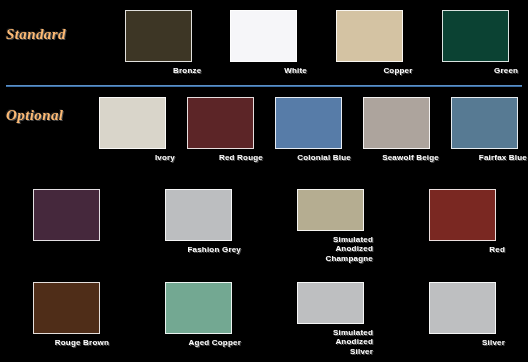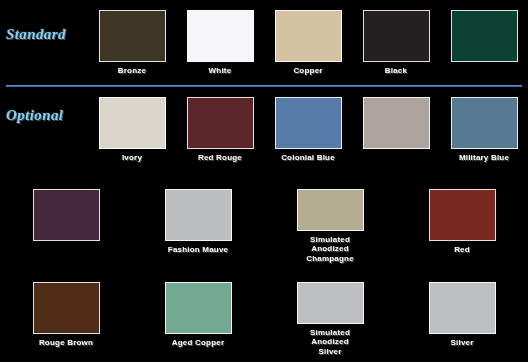--- a/index.html
+++ b/index.html
@@ -26,21 +26,21 @@
   }
 
   
   .section-label {
     position: absolute;
     left: 6px;
     font-family: "Liberation Serif", serif;
     font-style: italic;
     font-weight: bold;
     font-size: 15px;
-    color: #7dd3fc;
+    color: #fdba74;
     letter-spacing: 0.4px;
     text-shadow: 1px 1px 0 #4a4a4a, -1px -1px 0 #1a1a1a;
     white-space: nowrap;
   }
   .section-label.standard { top: 26px; }
   .section-label.optional { top: 107px; }
 
   
   .divider {
     position: absolute;
@@ -82,21 +82,21 @@
     display: block;
   }
 
   .swatch-label {
     margin-top: 4px;
     font-family: "Liberation Sans", sans-serif;
     font-size: 8px;
     font-weight: bold;
     line-height: 9.5px;
     color: #ffffff;
-    text-align: center;
+    text-align: right;
     letter-spacing: 0.2px;
     text-shadow: 1px 1px 0 rgba(90,90,90,0.9);
     width: 86px;
     white-space: pre-line;
   }
 </style>
 </head>
 <body>
 
 <div class="chart">
@@ -115,58 +115,56 @@
     </div>
     <div class="cell">
       <span class="swatch" style="background-color: rgb(246, 246, 249);"></span>
       <span class="swatch-label">White</span>
     </div>
     <div class="cell">
       <span class="swatch" style="background-color: rgb(212, 195, 163);"></span>
       <span class="swatch-label">Copper</span>
     </div>
     <div class="cell">
-      <span class="swatch" style="background-color: rgb(35, 31, 32);"></span>
-      <span class="swatch-label">Black</span>
-    </div>
-    <div class="cell">
       <span class="swatch" style="background-color: rgb(11, 66, 51);"></span>
+      <span class="swatch-label">Green</span>
     </div>
   </div>
 
   <div class="row r2">
     <div class="cell spacer"></div>
     <div class="cell">
       <span class="swatch" style="background-color: rgb(217, 213, 202);"></span>
       <span class="swatch-label">Ivory</span>
     </div>
     <div class="cell">
       <span class="swatch" style="background-color: rgb(92, 37, 39);"></span>
       <span class="swatch-label">Red Rouge</span>
     </div>
     <div class="cell">
       <span class="swatch" style="background-color: rgb(87, 124, 168);"></span>
       <span class="swatch-label">Colonial Blue</span>
     </div>
     <div class="cell">
       <span class="swatch" style="background-color: rgb(173, 164, 157);"></span>
+      <span class="swatch-label">Seawolf Beige</span>
     </div>
     <div class="cell">
       <span class="swatch" style="background-color: rgb(87, 122, 147);"></span>
-      <span class="swatch-label">Military Blue</span>
+      <span class="swatch-label">Fairfax Blue</span>
     </div>
   </div>
 
   <div class="row r3">
     <div class="cell">
       <span class="swatch" style="background-color: rgb(69, 40, 60);"></span>
     </div>
     <div class="cell">
       <span class="swatch" style="background-color: rgb(188, 190, 192);"></span>
-      <span class="swatch-label">Fashion Mauve</span>
+      <span class="swatch-label">Fashion Grey</span>
     </div>
     <div class="cell">
       <span class="swatch" style="background-color: rgb(181, 173, 145);"></span>
       <span class="swatch-label">Simulated
 Anodized
 Champagne</span>
     </div>
     <div class="cell">
       <span class="swatch" style="background-color: rgb(122, 40, 34);"></span>
       <span class="swatch-label">Red</span>

